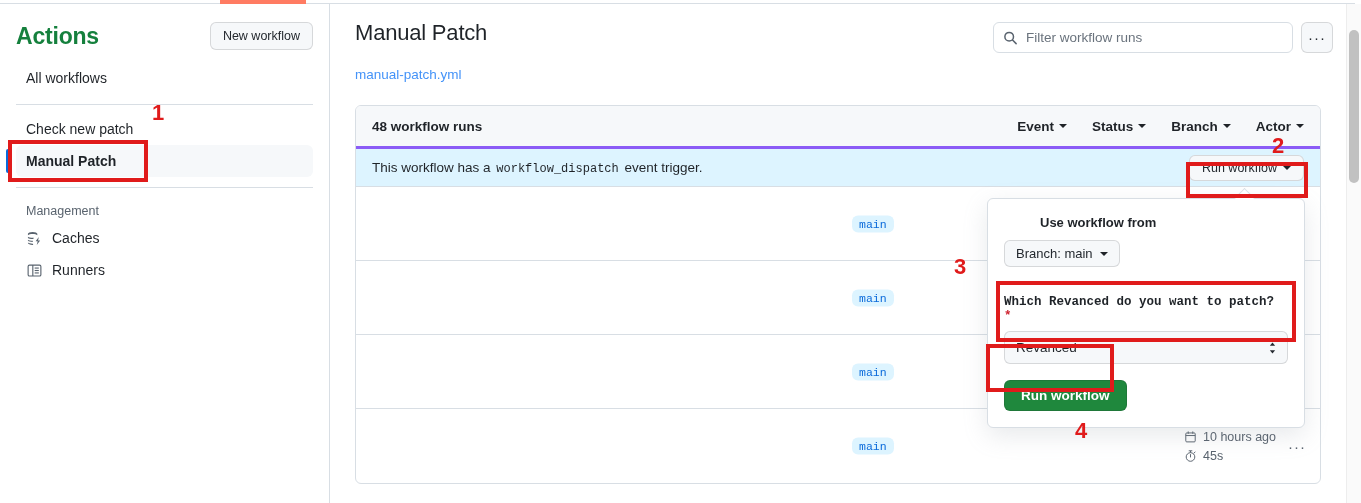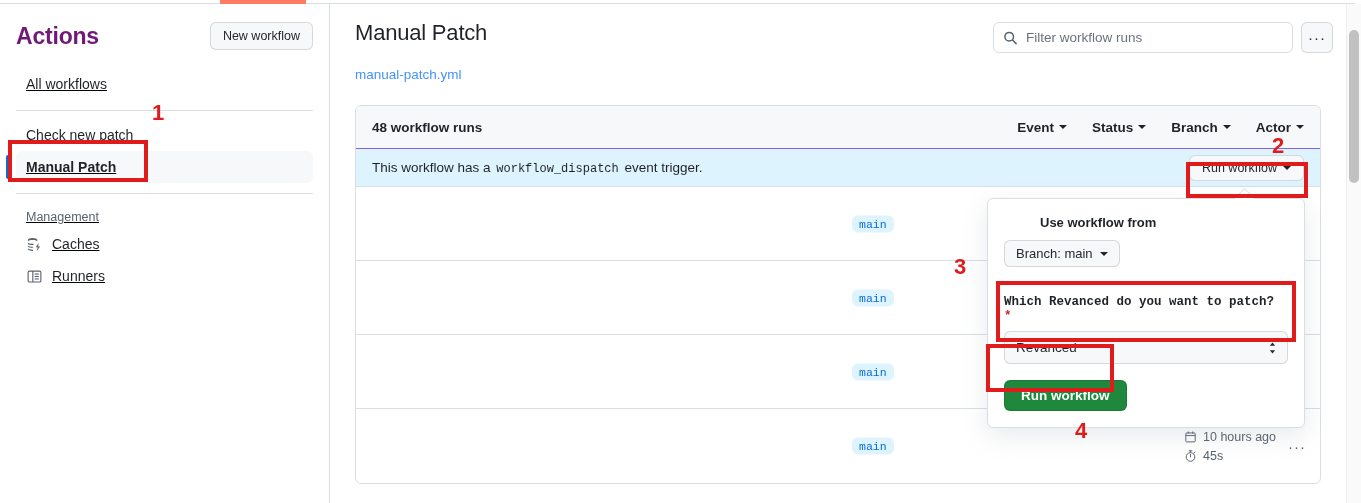--- a/index.html
+++ b/index.html
@@ -24,27 +24,27 @@
   
   .sidebar {
     position: absolute; left: 0; top: 4px; width: 330px; height: 499px;
     background: #fff; border-right: 1px solid #d8dee4;
     padding: 0 16px;
   }
   .sb-head {
     display: flex; align-items: center; justify-content: space-between;
     padding-top: 18px;
   }
-  .sb-title { font-size: 23px; font-weight: 600; color: #701a75; letter-spacing: -0.2px; }
+  .sb-title { font-size: 23px; font-weight: 600; color: #15803d; letter-spacing: -0.2px; }
   .new-wf-btn {
     font-size: 12.5px; color: #24292f; background: #f6f8fa;
     border: 1px solid rgba(31,35,40,0.15); border-radius: 6px;
     padding: 6px 12px; cursor: pointer; white-space: nowrap;
   }
-  .sb-list { margin-top: 18px; text-decoration: underline; }
+  .sb-list { margin-top: 12px; }
   .sb-item {
     position: relative; display: flex; align-items: center;
     height: 32px; padding: 0 10px; border-radius: 6px;
     font-size: 14px; color: #1f2328; cursor: pointer;
   }
   .sb-item.selected { background: #f6f8fa; font-weight: 600; }
   .sb-item.selected::before {
     content: ""; position: absolute; left: -10px; top: 4px;
     width: 4px; height: 24px; border-radius: 3px; background: #0969da;
   }
@@ -83,21 +83,21 @@
     color: #24292f; font-size: 15px; letter-spacing: 1px; line-height: 1;
   }
 
   
   .runs-box {
     position: absolute; left: 24px; top: 101px; width: 966px;
     border: 1px solid #d8dee4; border-radius: 6px; overflow: hidden;
     background: #fff;
   }
   .runs-header {
-    height: 43px; background: #f6f8fa; border-bottom: 1px solid #8b5cf6;
+    height: 43px; background: #f6f8fa; border-bottom: 3px solid #8b5cf6;
     display: flex; align-items: center; padding: 0 16px;
   }
   .runs-count { font-size: 13.5px; font-weight: 600; color: #1f2328; }
   .filters { margin-left: auto; display: flex; gap: 25px; font-weight: bold; }
   .filter-btn {
     font-size: 13.5px; color: #1f2328; cursor: pointer; display: flex;
     align-items: center; gap: 5px;
   }
   .caret {
     width: 0; height: 0; border-left: 4px solid transparent;

